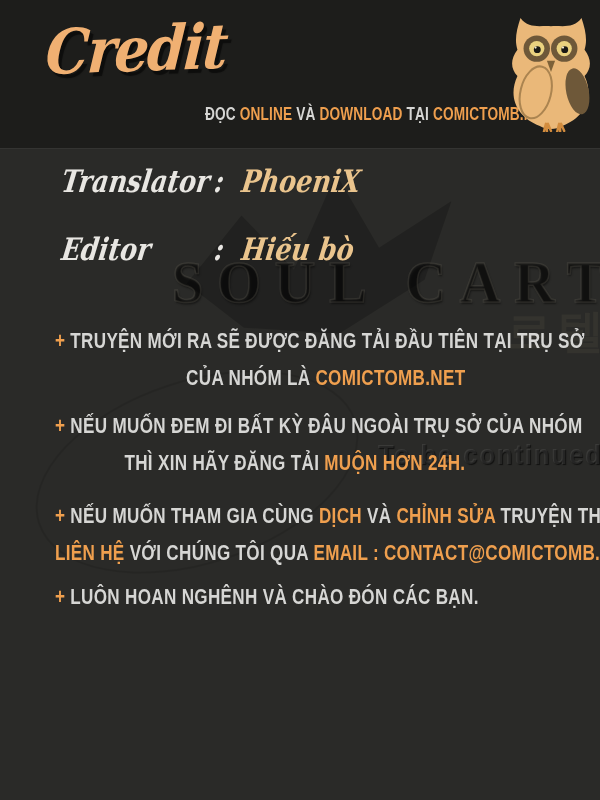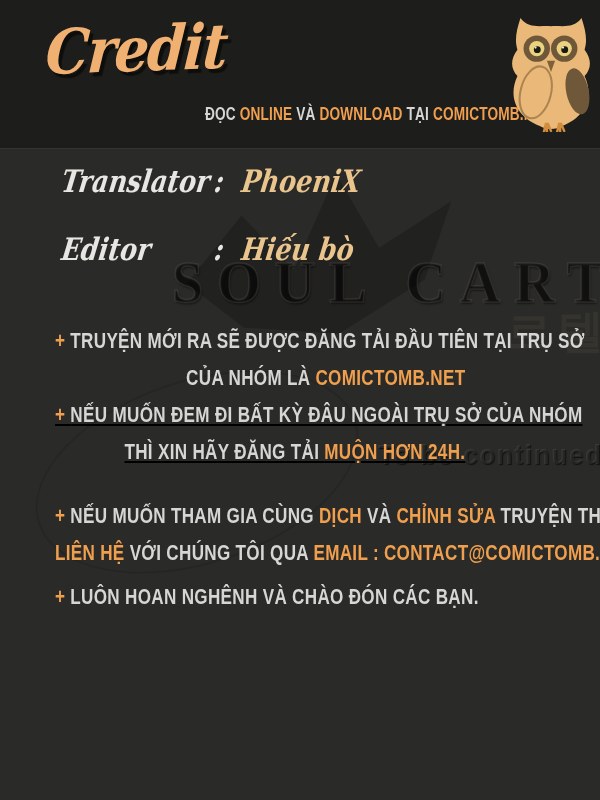--- a/index.html
+++ b/index.html
@@ -93,21 +93,21 @@
     transform:skewX(-8deg) scaleX(0.82);
     transform-origin:0 50%;
     white-space:nowrap;
   }
   .credit-role{color:#e8e6e2;}
   .credit-sep{color:#e8e6e2;text-align:center;}
   .credit-name{color:var(--script-cream,#eac48d);}
 
   
   .note{position:absolute;left:55px;width:540px;text-align:right;}
-  .note-1{top:322px;} .note-2{top:396px;text-decoration:underline;} .note-3{top:497px;} .note-4{top:578px;}
+  .note-1{top:322px;} .note-2{top:407px;} .note-3{top:497px;} .note-4{top:578px;}
   .note-line{
     font-weight:bold;font-size:22.5px;line-height:37px;
     letter-spacing:0.4px;white-space:nowrap;
     color:var(--text-light,#d6d6d4);
     transform:scaleX(0.76);transform-origin:0 50%;
   }
   .note-line .accent{color:var(--accent-orange,#ef9f4e);}
 </style>
 </head>
 <body>

